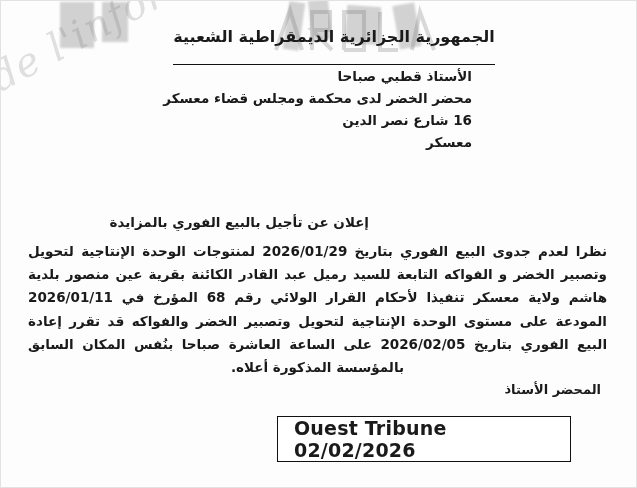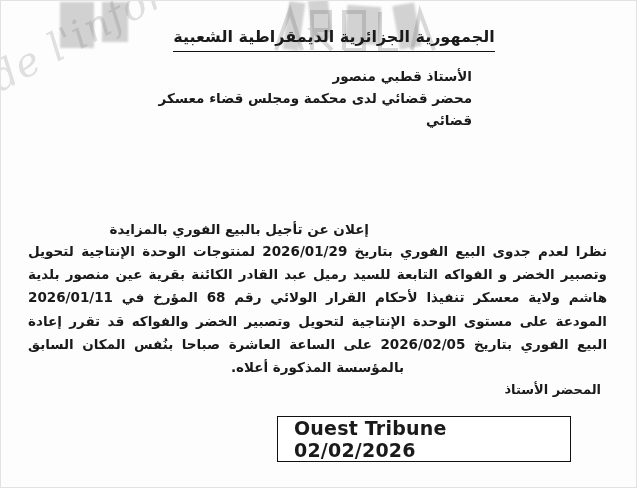--- a/index.html
+++ b/index.html
@@ -81,21 +81,21 @@
     left: 0; right: 0;
     top: 26px;
     text-align: center;
     font-size: 16px;
     font-weight: bold;
     font-family: "DejaVu Sans", sans-serif;
     line-height: 1.35;
   }
   #doc-title .ul {
     border-bottom: 1.4px solid #111;
-    padding-bottom: 5px;
+    padding-bottom: 18px;
     margin-left: 31px;
   }
 
   
   #letterhead {
     position: absolute;
     right: 165px;
     top: 66px;
     width: 300px;
     text-align: right;
@@ -105,21 +105,20 @@
   }
   #letterhead div { white-space: nowrap; }
 
   
   #subject {
     position: absolute;
     right: 268px;
     top: 214px;
     font-size: 13.5px;
     font-weight: bold;
-    margin-top: 7px;
   }
 
   
   #body-text {
     position: absolute;
     right: 30px;
     left: 28px;
     top: 240px;
     font-size: 13.5px;
     line-height: 1.72;
@@ -181,23 +180,24 @@
   <div class="smudge" id="smudge-c"></div>
   <div class="smudge" id="smudge-d"></div>
   <div class="smudge" id="smudge-e"></div>
   <div class="smudge" id="smudge-f"></div>
 
   <div id="doc-title">
     <span class="ul">الجمهورية الجزائرية الديمقراطية الشعبية</span>
   </div>
 
   <div id="letterhead">
-    <div>الأستاذ قطبي منصور</div>
-    <div>محضر قضائي لدى محكمة ومجلس قضاء معسكر</div>
-    <div>قضائي</div>
+    <div>الأستاذ قطبي صباحا</div>
+    <div>محضر الخضر لدى محكمة ومجلس قضاء معسكر</div>
+    <div>16 شارع نصر الدين</div>
+    <div>معسكر</div>
   </div>
 
   <div id="subject">إعلان عن تأجيل بالبيع الفوري بالمزايدة</div>
 
   <div id="body-text">نظرا لعدم جدوى البيع الفوري بتاريخ 2026/01/29 لمنتوجات الوحدة الإنتاجية لتحويل وتصبير الخضر و الفواكه التابعة للسيد رميل عبد القادر الكائنة بقرية عين منصور بلدية هاشم ولاية معسكر تنفيذا لأحكام القرار الولائي رقم 68 المؤرخ في 2026/01/11 المودعة على مستوى الوحدة الإنتاجية لتحويل وتصبير الخضر والفواكه قد تقرر إعادة البيع الفوري بتاريخ 2026/02/05 على الساعة العاشرة صباحا بنُفس المكان السابق بالمؤسسة المذكورة أعلاه.</div>
 
   <div id="signature">المحضر الأستاذ</div>
 
   <div id="footer-box">
     <span id="footer-label">Ouest Tribune 02/02/2026</span>

